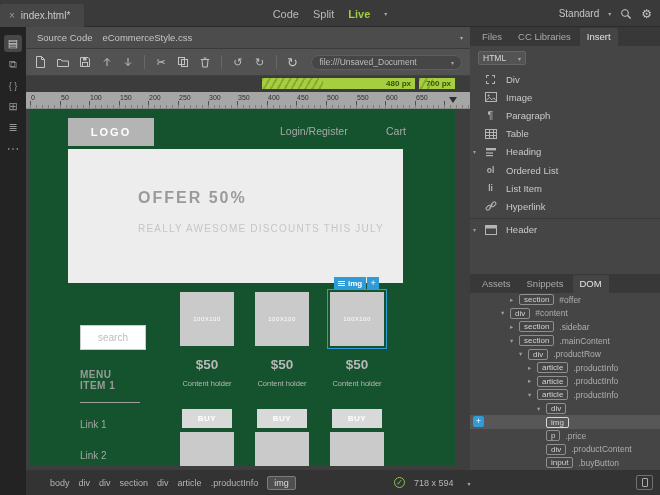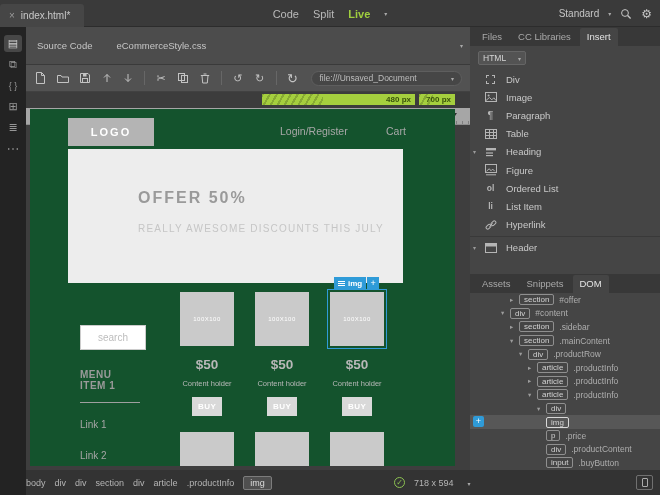--- a/index.html
+++ b/index.html
@@ -15,21 +15,21 @@
   .caret{font-size:6px;color:#a9a9a9}
   .top-right{position:absolute;right:8px;top:0;height:27px;display:flex;align-items:center;gap:9px;font-size:10px;color:#c5c5c5}
 
   
   .leftrail{position:absolute;left:0;top:27px;width:26px;height:468px;background:#232323;display:flex;flex-direction:column;align-items:center;padding-top:6px}
   .rail-ic{width:18px;height:17px;margin:2px 0;display:flex;align-items:center;justify-content:center;color:#969696;font-size:11px;border-radius:3px}
   .rail-ic.on{background:#474747;color:#cfcfcf}
 
   
   .docarea{position:absolute;left:26px;top:27px;width:444px;height:443px;background:#3e3e3e}
-  .relbar{height:38px;background:#4c4c4c;border-bottom:1px solid #3a3a3a;display:flex;align-items:center;gap:24px;padding-left:11px;font-size:9.5px;color:#c6c6c6;position:relative}
+  .relbar{height:22px;background:#4c4c4c;border-bottom:1px solid #3a3a3a;display:flex;align-items:center;gap:10px;padding-left:11px;font-size:9.5px;color:#c6c6c6;position:relative}
   .relbar .caret{position:absolute;right:7px}
   .toolbar{height:27px;background:#525252;border-bottom:1px solid #414141;display:flex;align-items:center;gap:8px;padding:0 8px;color:#c3c3c3}
   .tb-ic{width:14px;height:14px;display:flex;align-items:center;justify-content:center;font-size:11px}
   .tb-sep{width:1px;height:14px;background:#676767;margin:0 1px}
   .addr{margin-left:4px;width:152px;height:15px;background:#464646;border:1px solid #5e5e5e;border-radius:8px;display:flex;align-items:center;padding:0 7px;font-size:8.5px;color:#bdbdbd}
   .addr .caret{margin-left:auto}
 
   
   .mqbar{height:16px;background:#3c3c3c;position:relative}
   .mq{position:absolute;top:2px;height:11px;background:#a5cf3e;display:flex;align-items:center;justify-content:flex-end;padding-right:4px;font-size:8px;font-weight:bold;color:#39530b;overflow:hidden}
@@ -52,21 +52,21 @@
   .hero-title{position:absolute;left:70px;top:40px;font-size:16px;font-weight:bold;color:#9a9a9a;letter-spacing:2px}
   .hero-sub{position:absolute;left:70px;top:74px;font-size:10px;color:#c6c6c6;letter-spacing:1.2px}
   .search-input{position:absolute;left:50px;top:216px;width:66px;height:25px;border:1px solid #ccc;background:#fff;font-size:10px;color:#b9b9b9;text-align:center;font-family:"Liberation Sans",sans-serif;outline:none}
   .search-input::placeholder{color:#bdbdbd}
   .menu-title{position:absolute;left:50px;top:260px;width:60px;padding-bottom:11px;border-bottom:1px solid #9f9f9f;font-size:10px;font-weight:bold;letter-spacing:.5px;color:#9a9a9a}
   .sb-link{position:absolute;left:50px;font-size:10px;color:#a5a5a5}
   .product{position:absolute;top:183px;width:54px;text-align:center}
   .pimg{width:54px;height:54px;background:#cacaca;display:flex;align-items:center;justify-content:center;font-size:6px;color:#fff;letter-spacing:.5px}
   .price{margin-top:11px;font-size:13.5px;font-weight:bold;color:#b8b8b8}
   .desc{margin-top:7px;font-size:7.5px;color:#b8b8b8}
-  .buy{margin:9px auto 0;display:block;width:30px;height:19px;background:#d9d9d9;border:0;color:#fff;font-size:8px;font-weight:bold;letter-spacing:.5px;font-family:"Liberation Sans",sans-serif}
+  .buy{margin:21px auto 0;display:block;width:50px;height:19px;background:#d9d9d9;border:0;color:#fff;font-size:8px;font-weight:bold;letter-spacing:.5px;font-family:"Liberation Sans",sans-serif}
   .pimg2{position:absolute;top:323px;width:54px;height:54px;background:#cacaca}
   .selbox{position:absolute;left:297px;top:180px;width:60px;height:60px;border:1px solid #2f9bd8;pointer-events:none}
   .badge{position:absolute;left:304px;top:168px;height:12px;display:flex}
   .badge-main{background:#2f9bd8;display:flex;align-items:center;gap:3px;padding:0 4px;color:#fff;font-size:8px;font-weight:bold}
   .hamb{width:7px;height:5px;border-top:1px solid #fff;border-bottom:1px solid #fff;position:relative}
   .hamb::after{content:"";position:absolute;left:0;right:0;top:1px;border-top:1px solid #fff}
   .badge-plus{width:12px;margin-left:1px;background:#2f9bd8;color:#fff;font-size:9px;display:flex;align-items:center;justify-content:center}
 
   
   .rightpanel{position:absolute;left:470px;top:27px;width:190px;height:443px;background:#454545}
@@ -85,21 +85,21 @@
   .dom-row{height:13.6px;display:flex;align-items:center;font-size:8.5px;position:relative}
   .dom-row .ar{width:9px;font-size:6.5px;color:#9c9c9c;flex:none}
   .chip{border:1px solid #8f8f8f;border-radius:2px;padding:0 4px;height:11px;display:flex;align-items:center;font-size:8px;color:#d2d2d2;flex:none}
   .dom-attr{margin-left:5px;font-size:8.5px;color:#aeaeae;white-space:nowrap}
   .dom-row.sel{background:#575757}
   .dom-row.sel .chip{border-color:#d8d8d8}
   .addbtn{position:absolute;left:3px;top:1px;width:11px;height:11px;background:#2f9bd8;border-radius:2px;color:#fff;font-size:9px;line-height:11px;text-align:center}
 
   
   .statusbar{position:absolute;left:26px;top:470px;width:634px;height:25px;background:#333;display:flex;align-items:center}
-  .tags{display:flex;gap:9px;padding-left:0;font-size:9px;color:#b5b5b5;align-items:center}
+  .tags{display:flex;gap:9px;padding-left:24px;font-size:9px;color:#b5b5b5;align-items:center}
   .tagchip{background:#4f4f4f;border:1px solid #7c7c7c;border-radius:2px;padding:1px 6px;color:#ddd}
   .lint{position:absolute;left:368px;top:7px;width:11px;height:11px;border:1px solid #8cc152;border-radius:50%;color:#8cc152;font-size:8px;line-height:10px;text-align:center}
   .winsize{position:absolute;left:388px;top:8px;font-size:9px;color:#b5b5b5;display:flex;gap:14px;align-items:center}
   .devicebtn{position:absolute;right:7px;top:5px;width:17px;height:15px;border:1px solid #707070;border-radius:2px;display:flex;align-items:center;justify-content:center}
   .devicebtn .ph{width:6px;height:9px;border:1px solid #ababab;border-radius:1px}
   svg{display:block}
 </style>
 </head>
 <body>
 
@@ -327,30 +327,20 @@
         <span class="ins-ic">
           <svg width="12" height="12" viewBox="0 0 12 12">
               <rect x="1" y="2" width="10" height="2.4" fill="#b5b5b5"></rect>
               <rect x="1" y="6.4" width="7" height="1.2" fill="#b5b5b5"></rect>
               <rect x="1" y="9" width="7" height="1.2" fill="#b5b5b5"></rect>
             </svg>
         </span>
         <span>Heading</span>
       </div>
       <div class="ins-row">
-        <span class="ins-ic">
-          <svg width="12" height="12" viewBox="0 0 12 12">
-              <rect x="0.5" y="0.5" width="11" height="8" fill="none" stroke="#b5b5b5"></rect>
-              <path d="M1.5 7.2l2.6-2.4 2 1.9 1.6-1.6 2 2.1" fill="none" stroke="#b5b5b5"></path>
-              <line x1="1" y1="10.8" x2="11" y2="10.8" stroke="#b5b5b5"></line>
-            </svg>
-        </span>
-        <span>Figure</span>
-      </div>
-      <div class="ins-row">
         <span class="ins-ic txt">ol</span>
         <span>Ordered List</span>
       </div>
       <div class="ins-row">
         <span class="ins-ic txt">li</span>
         <span>List Item</span>
       </div>
       <div class="ins-row">
         <span class="ins-ic">
           <svg width="12" height="12" viewBox="0 0 12 12">

